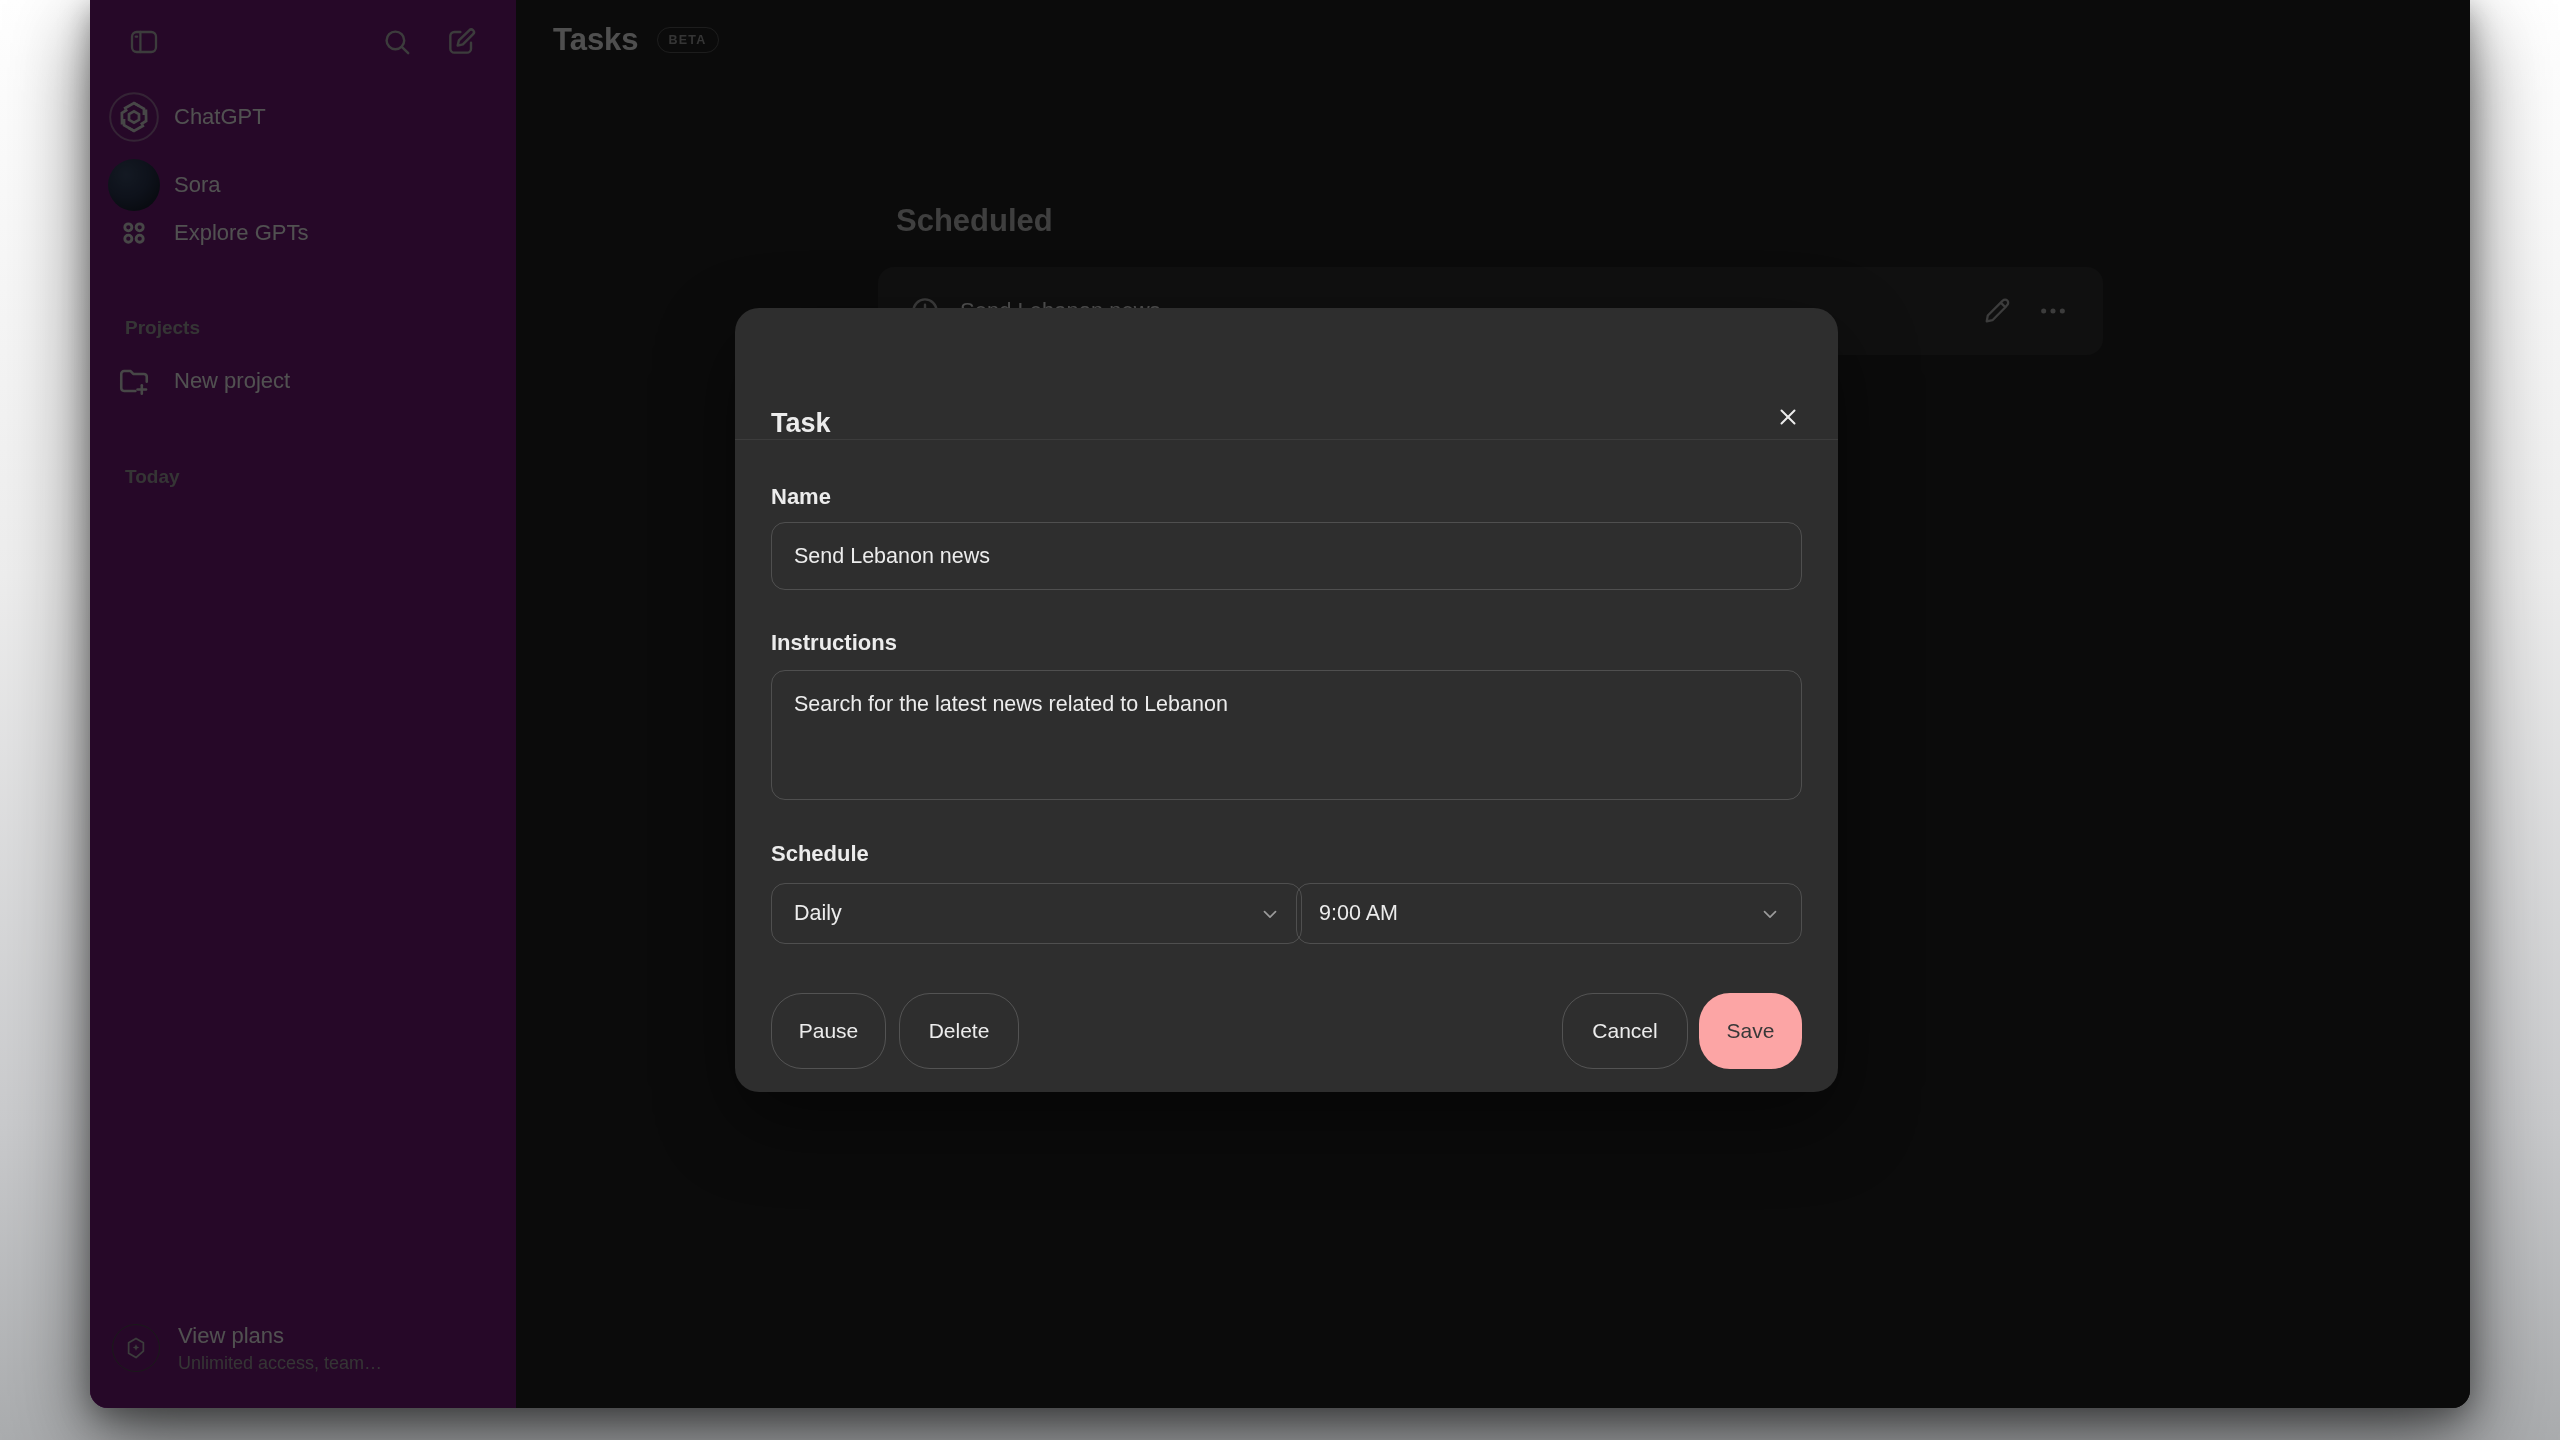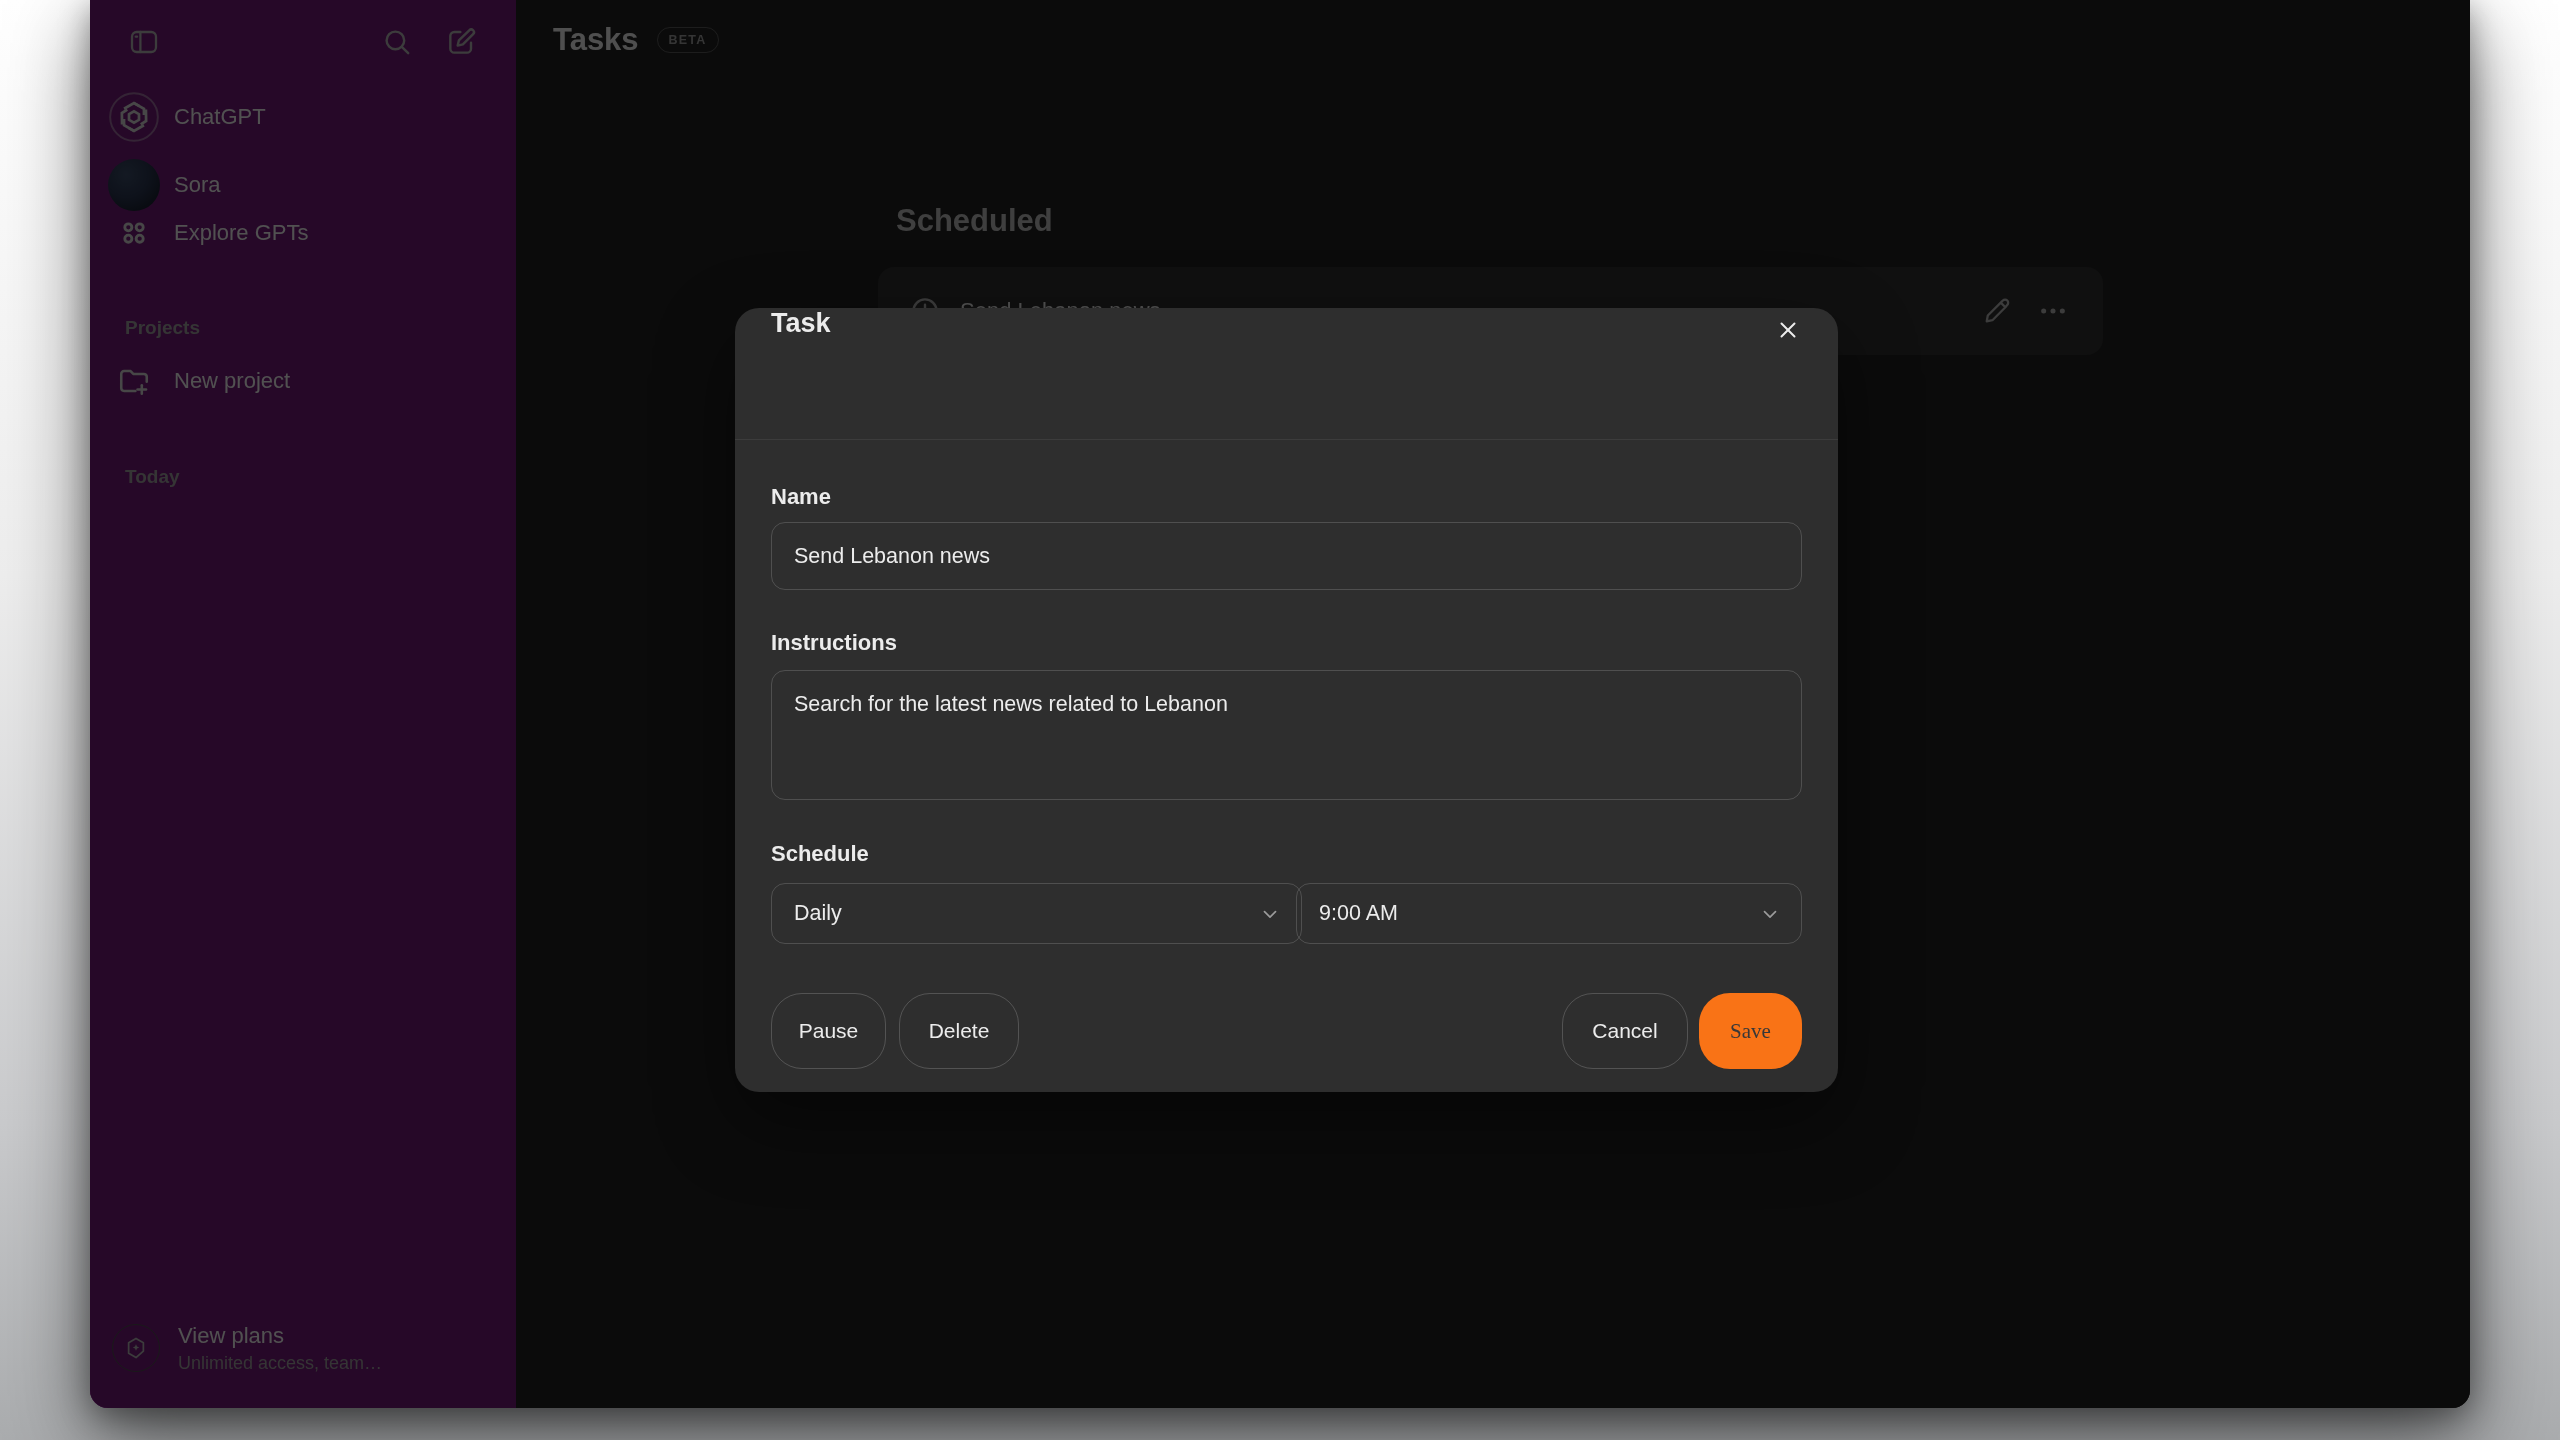--- a/index.html
+++ b/index.html
@@ -38,39 +38,39 @@
 
   
   .overlay { position: absolute; inset: 0; background: rgba(0,0,0,.66); z-index: 40; }
 
   
   .modal { position: absolute; left: 645px; top: 308px; width: 1103px; height: 784px;
     background: #2e2e2e; border-radius: 24px; z-index: 50;
     box-shadow: 0 30px 80px rgba(0,0,0,.45); color: #ececec; }
   .modal-header { position: absolute; left: 0; top: 0; right: 0; height: 132px;
     border-bottom: 1.5px solid rgba(255,255,255,.07);
-    display: flex; align-items: flex-start; justify-content: space-between; padding: 0 36px; }
+    display: flex; align-items: flex-end; justify-content: space-between; padding: 0 36px; }
   .modal-title { font-size: 27px; font-weight: 700; }
   .close-btn { width: 44px; height: 44px; display: flex; align-items: center; justify-content: center;
     color: #ececec; border-radius: 50%; margin-right: -8px; }
   .field-label { position: absolute; left: 36px; font-size: 22px; font-weight: 700; color: #ececec; }
   .text-input, .text-area, .select {
     position: absolute; left: 36px; width: 1031px; background: transparent;
     border: 1.5px solid rgba(255,255,255,.16); border-radius: 14px;
     color: #ececec; font-size: 21.5px; font-family: inherit; outline: none; }
   .text-input { top: 214px; height: 68px; padding: 0 22px; }
   .text-area { top: 362px; height: 130px; padding: 18px 22px; resize: none; line-height: 1.4; }
   .select { display: flex; align-items: center; justify-content: space-between;
     top: 575px; height: 61px; padding: 0 20px 0 22px; }
   .select .chev { color: #9b9b9b; }
   .pill-btn { position: absolute; top: 685px; height: 76px; border-radius: 31px;
     display: flex; align-items: center; justify-content: center;
     border: 1.5px solid rgba(255,255,255,.18); background: transparent;
     color: #ececec; font-size: 21px; font-family: inherit; }
-  .pill-btn.primary { border: none; background: #f97316; color: #383838; font-family: Liberation Serif, serif; }
+  .pill-btn.primary { border: none; background: #fca5a5; color: #383838; }
 
   svg { display: block; }
 </style>
 </head>
 <body>
 
 <div class="window">
 
   <div class="sidebar">
 

